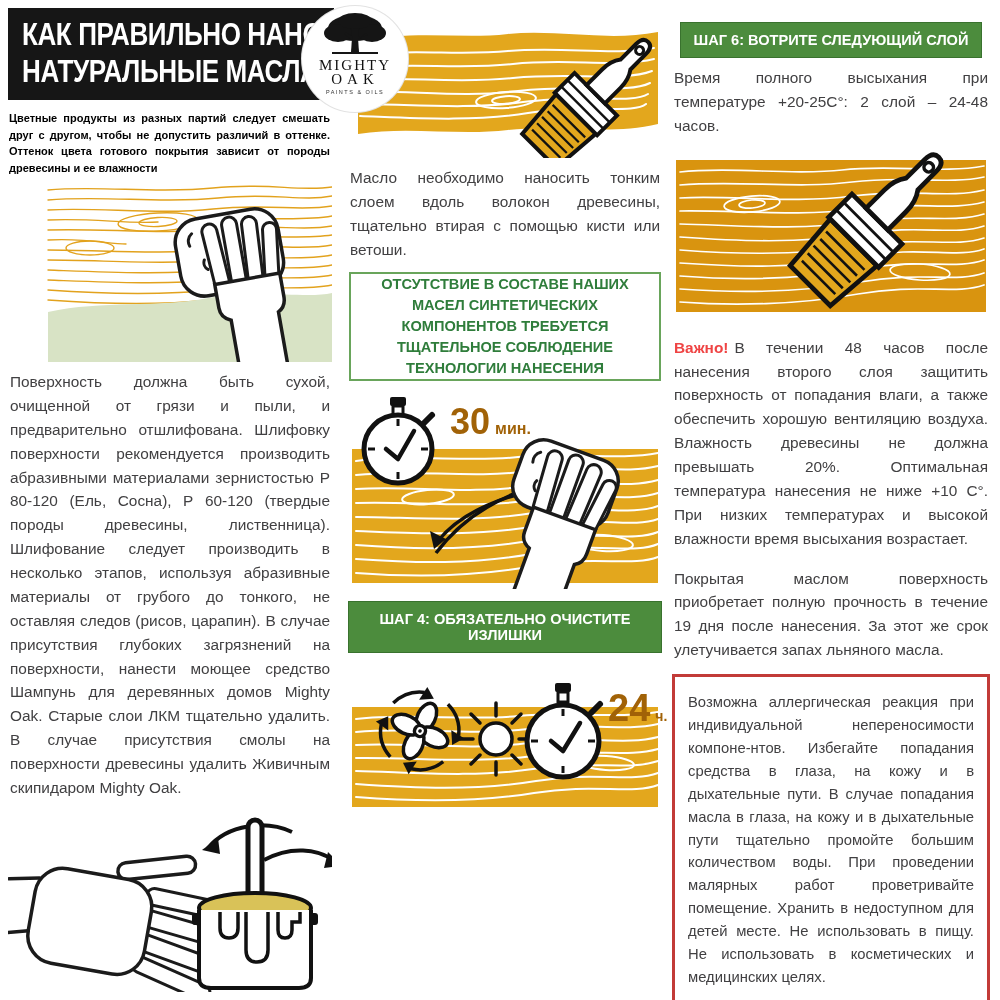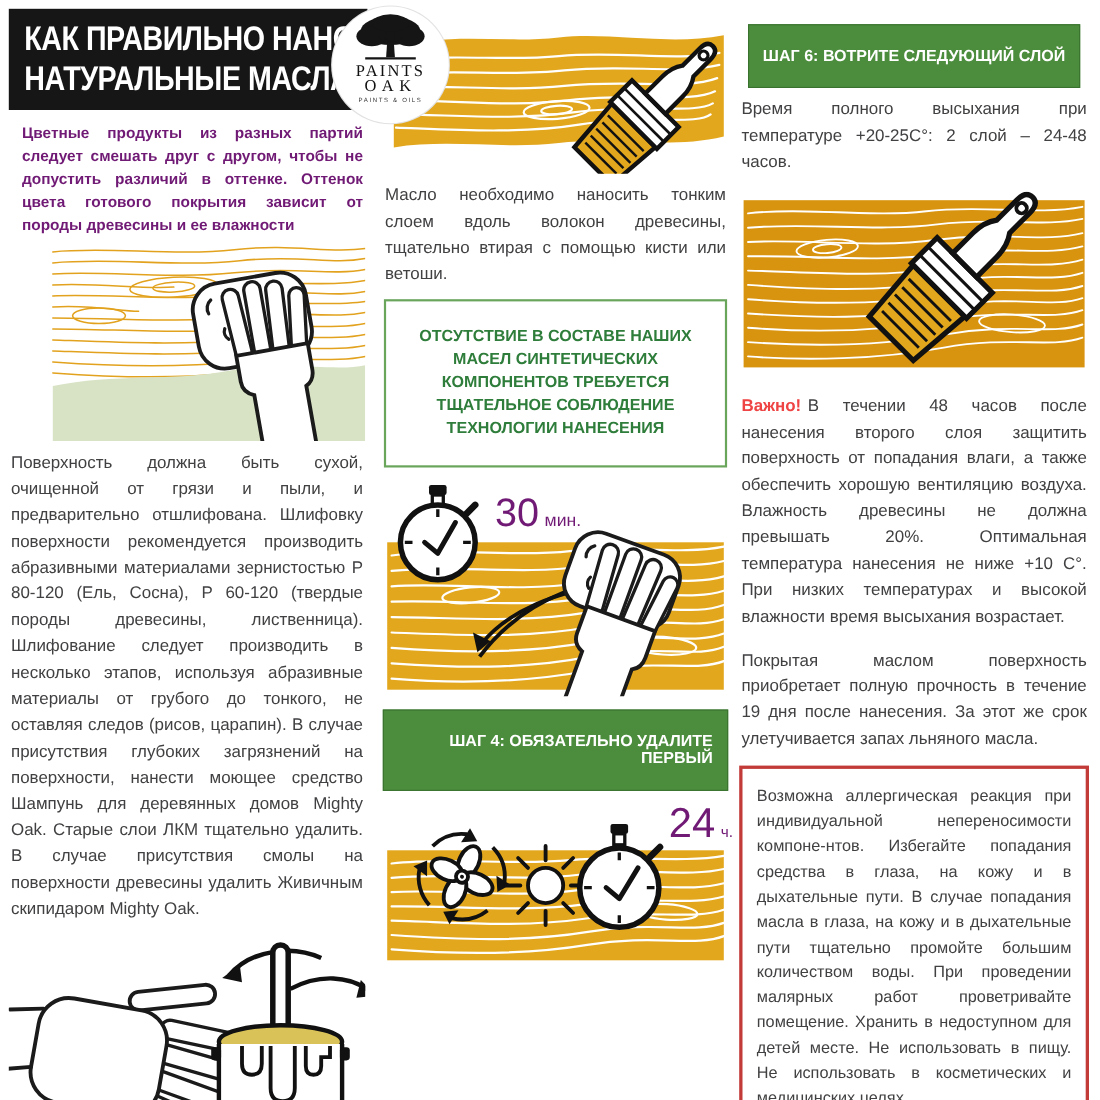--- a/index.html
+++ b/index.html
@@ -13,39 +13,39 @@
   .black-bar{background:#161616;color:#fff;margin-top:8px;padding:8px 0 10px 14px;width:312px;}
   .black-bar .ln{display:inline-block;transform:scaleX(.84);transform-origin:left center;
       font-size:31px;font-weight:800;letter-spacing:-.5px;line-height:37px;white-space:nowrap;}
 
   .logo{position:absolute;left:302px;top:6px;width:106px;height:106px;border-radius:50%;
         background:#fff;box-shadow:0 0 0 1px #e2e2e2;z-index:5;text-align:center;}
   .logo .lg1{font-family:"Liberation Serif",serif;font-size:15px;letter-spacing:2px;color:#111;line-height:14px;}
   .logo .lg2{font-family:"Liberation Serif",serif;font-size:15px;letter-spacing:5px;color:#111;line-height:15px;}
   .logo .lg3{font-size:5.5px;letter-spacing:1.5px;color:#333;margin-top:2px;}
 
-  .intro{font-weight:bold;color:#701a75;font-size:14px;line-height:1.5;text-align:justify;margin:10px 2px 0 12px;}
+  .intro{font-weight:bold;color:#000000;font-size:11px;line-height:1.5;text-align:justify;margin:10px 2px 0 1px;}
 
   .banner-wrap{text-align:center;margin:12px 0 8px 0;}
-  .banner{display:inline-block;background:#4C8C3D;border:1px solid #39722e;padding:20px 13px;
-          font-weight:800;font-size:14.6px;text-align:right;}
+  .banner{display:inline-block;background:#4C8C3D;border:1px solid #39722e;padding:9px 13px;
+          font-weight:800;font-size:14.6px;}
   .banner.navy{color:#1C3D5E;}
   .banner.white{color:#ffffff;}
 
   .para{margin:8px 2px 10px 2px;text-align:justify;font-size:15.4px;line-height:1.55;color:#414042;}
 
-  .green-note{border:2px solid #69A55B;margin:10px 1px;padding:22px 8px;color:#2F7D3B;
+  .green-note{border:2px solid #69A55B;margin:10px 1px;padding:0 8px;color:#2F7D3B;
         font-weight:800;font-size:14.6px;text-align:center;line-height:1.45;}
 
   .red-lead{color:#ef4444;font-weight:800;margin-right:6px;}
   .warn-box{border:3px solid #C23B38;margin:12px 0 8px 0;padding:10px 13px;}
   .warn-box .para{margin:4px 0;font-size:14.8px;}
 
   .illus{position:relative;display:block;margin:6px 0 0 0;}
-  .timer-label{position:absolute;font-weight:400;color:#701a75;white-space:nowrap;}
+  .timer-label{position:absolute;font-weight:700;color:#a16207;white-space:nowrap;}
   .timer-label .num{font-size:36px;}
   .timer-label .unit{font-size:16px;margin-left:5px;}
   .timer-label.small24 .num{font-size:38px;}
   .timer-label.small24 .unit{font-size:14px;}
   svg{display:block;}
 </style>
 </head>
 <body>
 
 <div class="page">
@@ -56,21 +56,21 @@
         <ellipse cx="53" cy="22" rx="27" ry="13"></ellipse>
         <ellipse cx="36" cy="27" rx="14" ry="9"></ellipse>
         <ellipse cx="70" cy="27" rx="14" ry="9"></ellipse>
         <ellipse cx="53" cy="15" rx="17" ry="8"></ellipse>
         <path d="M49,46 L50,32 L56,32 L57,46 Z"></path>
         <path d="M50,34 L42,28 L44,26 L51,31 Z"></path>
         <path d="M56,34 L64,27 L66,29 L57,32 Z"></path>
       </g>
       <line x1="30" y1="47" x2="76" y2="47" stroke="#151515" stroke-width="2"></line>
     </svg>
-    <div class="lg1">PAINTS</div>
+    <div class="lg1">MIGHTY</div>
     <div class="lg2">OAK</div>
     <div class="lg3">PAINTS &amp; OILS</div>
   </div>
 
   <div class="col col1">
 
     <div class="black-bar">
       <span class="ln">КАК ПРАВИЛЬНО НАНОСИТЬ</span><br>
       <span class="ln">НАТУРАЛЬНЫЕ МАСЛА?</span>
     </div>
@@ -223,21 +223,21 @@
           <line x1="18" y1="56" x2="25" y2="56"></line>
             <line x1="71" y1="56" x2="78" y2="56"></line>
         </g>
         <path d="M36,56 L48,66 L64,38" fill="none" stroke="#111" stroke-width="4.5" stroke-linecap="round" stroke-linejoin="round"></path>
       </svg>
       <div class="timer-label" style="left:102px;top:10px;">
         <span class="num">30</span><span class="unit">мин.</span>
       </div>
     </div>
 
-    <div class="banner-wrap"><span class="banner white">ШАГ 4: ОБЯЗАТЕЛЬНО УДАЛИТЕ ПЕРВЫЙ</span></div>
+    <div class="banner-wrap"><span class="banner white">ШАГ 4: ОБЯЗАТЕЛЬНО ОЧИСТИТЕ ИЗЛИШКИ</span></div>
 
     <div class="illus" style="height:150px;">
       <svg width="314" height="150" viewBox="0 0 314 150" style="position:absolute;left:0;top:0;">
         <rect x="4" y="46" width="306" height="100" fill="#E3A71D"></rect>
         <g stroke="#fff" stroke-width="2" fill="none" stroke-linecap="round">
           <path d="M8,58 C60,52 120,60 170,55 S270,58 310,51"></path>
           <path d="M8,71 C65,66 125,75 180,68 S275,71 310,63"></path>
           <path d="M8,84 C60,81 120,90 180,82 S275,85 310,76"></path>
           <path d="M8,97 C65,96 125,103 185,95 S278,97 310,88"></path>
           <path d="M8,110 C60,111 125,117 185,108 S280,110 310,100"></path>
@@ -283,21 +283,21 @@
           <circle cx="0" cy="0" r="36" fill="#fff" stroke="#111" stroke-width="5"></circle>
           <g stroke="#111" stroke-width="3">
             <line x1="0" y1="-25" x2="0" y2="-32"></line>
               <line x1="0" y1="25" x2="0" y2="32"></line>
             <line x1="-25" y1="0" x2="-32" y2="0"></line>
               <line x1="25" y1="0" x2="32" y2="0"></line>
           </g>
           <path d="M-12,0 L0,10 L17,-18" fill="none" stroke="#111" stroke-width="4.5" stroke-linecap="round" stroke-linejoin="round"></path>
         </g>
       </svg>
-      <div class="timer-label small24" style="left:260px;top:1px;">
+      <div class="timer-label small24" style="left:260px;top:26px;">
         <span class="num">24</span><span class="unit">ч.</span>
       </div>
     </div>
 
   </div>
 
   <div class="col col3">
 
     <div class="banner-wrap" style="margin-top:22px;"><span class="banner white">ШАГ 6: ВОТРИТЕ СЛЕДУЮЩИЙ СЛОЙ</span></div>
     <p class="para">Время полного высыхания при температуре +20-25С°: 2 слой – 24-48 часов.</p>

